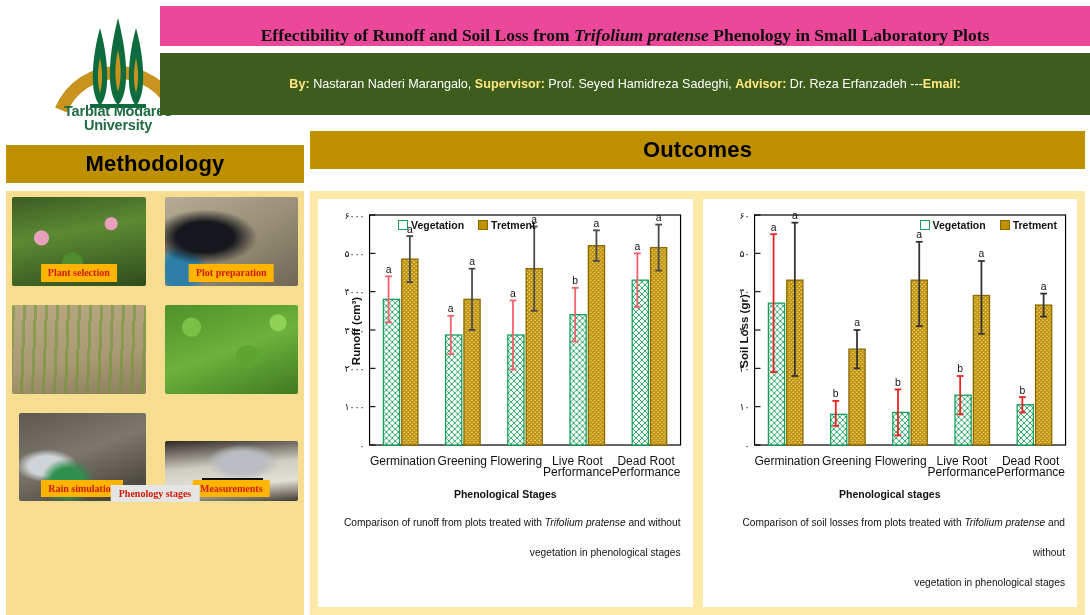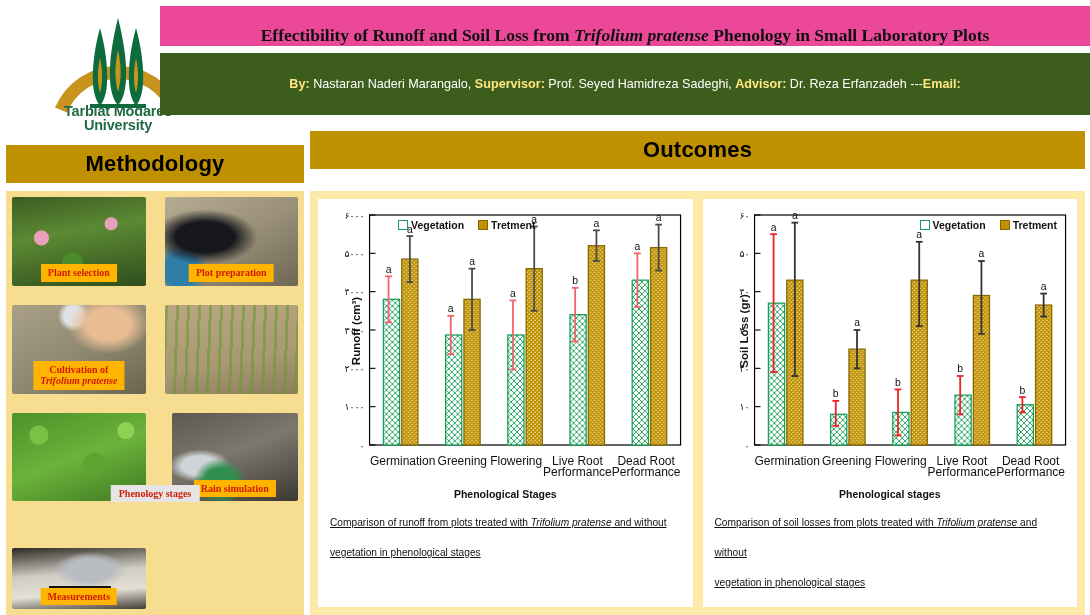--- a/index.html
+++ b/index.html
@@ -169,22 +169,22 @@
     margin-top: 1px;
   }
   .xlabels div {
     flex: 1; text-align: center; font-size: 12px; color: #111; line-height: 11px;
   }
   .axis-title-x {
     text-align: center; font-size: 10.5px; font-weight: bold; color: #111;
     margin-top: 10px;
   }
   .caption {
-    text-align: left; font-size: 10.2px; color: #111; line-height: 30px;
-    margin-top: 8px; padding: 0 6px; text-decoration: underline;
+    text-align: right; font-size: 10.2px; color: #111; line-height: 30px;
+    margin-top: 8px; padding: 0 6px;
   }
   .caption i { font-style: italic; }
 
   .legend-box {
     position: absolute; display: flex; gap: 14px; align-items: center;
     font-size: 10.5px; font-weight: bold; color: #111;
   }
   .legend-item { display: flex; align-items: center; gap: 3px; }
   .swatch { width: 10px; height: 10px; display: inline-block; }
   .sw-veg { background: #ffffff; border: 1.3px solid #17a05a; }
@@ -233,26 +233,20 @@
     <span>Outcomes</span>
   </div>
 
   <div id="method-panel">
     <div class="photo-grid">
       <div class="photo p-plant">
         <div class="cap">Plant selection</div>
       </div>
       <div class="photo p-plot">
         <div class="cap">Plot preparation</div>
-      </div>
-      <div class="photo p-cult">
-        <div class="cap">
-          <span>Cultivation of</span><br>
-          <i>Trifolium pratense</i>
-        </div>
       </div>
       <div class="photo p-pheno1"></div>
       <div class="photo p-pheno2"></div>
       <div class="photo p-rain">
         <div class="cap">Rain simulation</div>
       </div>
       <div class="photo p-meas">
         <div class="scale-display">470 12</div>
         <div class="cap">Measurements</div>
       </div>

